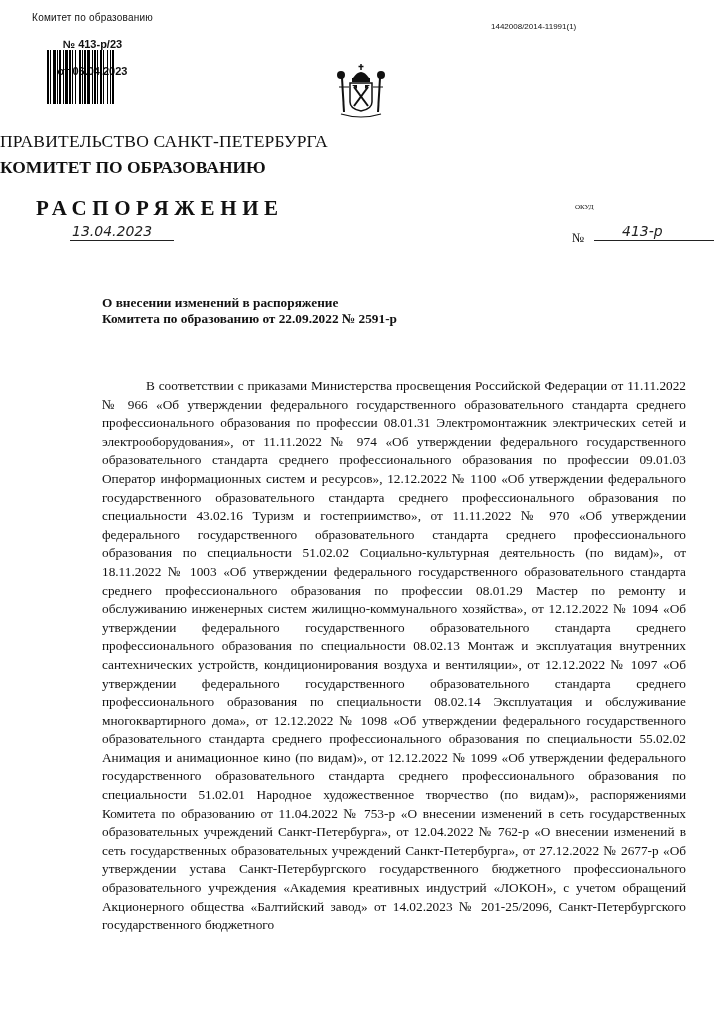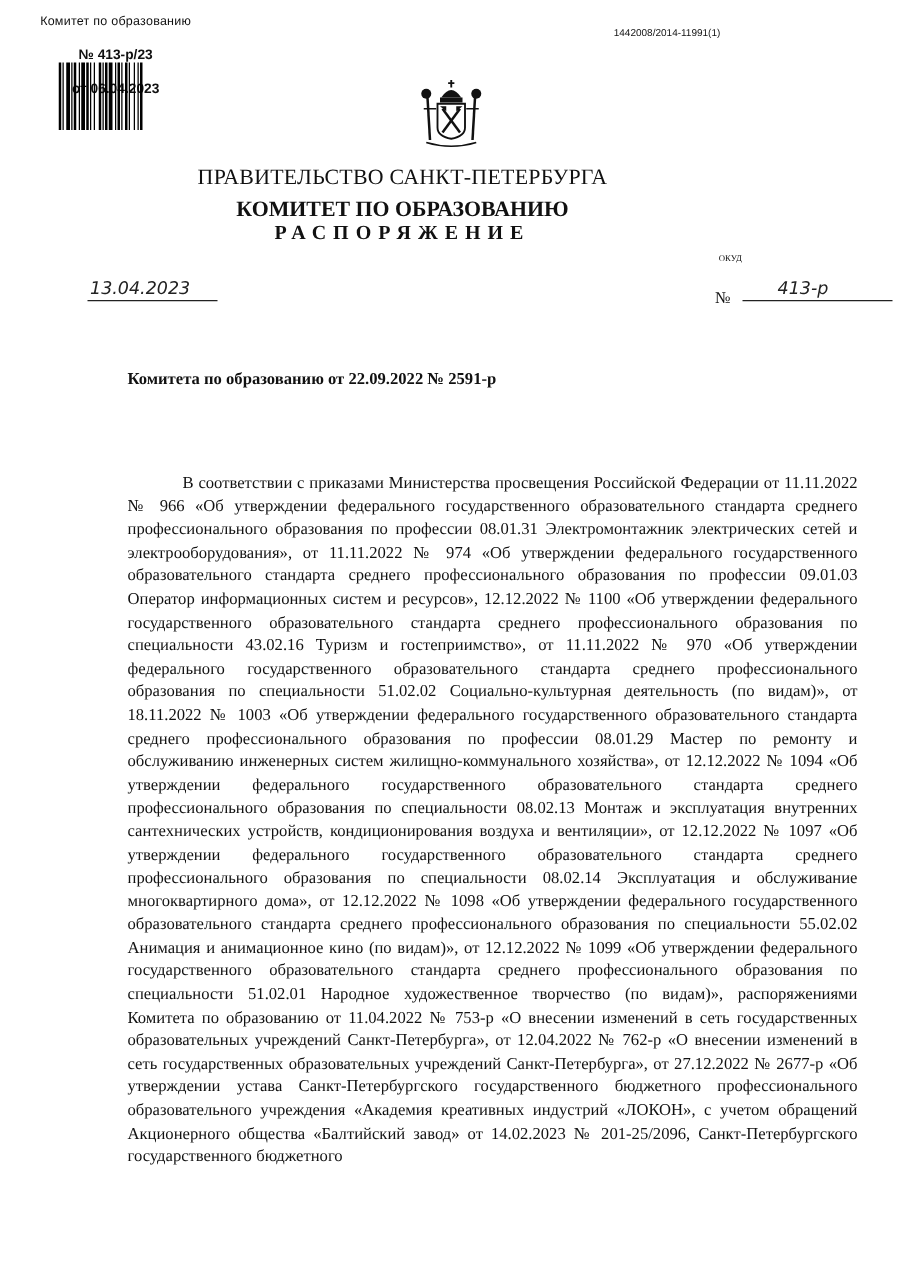--- a/index.html
+++ b/index.html
@@ -4,24 +4,24 @@
 <style>
   html, body { margin:0; padding:0; background:#ffffff; }
   body { width:725px; height:1024px; position:relative; overflow:hidden; color:#111; font-family:"Liberation Serif", "DejaVu Serif", serif; }
   .stamp { position:absolute; left:20px; top:12px; width:145px; text-align:center; font-family:"Liberation Sans","DejaVu Sans",sans-serif; font-size:10.5px; line-height:11px; color:#111; }
   .stamp .l1 { font-size:10px; letter-spacing:0.2px; }
   .stamp .l2, .stamp .l3 { font-weight:bold; font-size:11px;margin-top:16px; }
   .barcode { position:absolute; left:47px; top:50px; width:92px; height:54px; display:flex; align-items:stretch; }
   .barcode span { display:block; background:#000; height:100%; }
   .docid { position:absolute; left:491px; top:22px; font-family:"Liberation Sans","DejaVu Sans",sans-serif; font-size:8px; color:#111; }
   .emblem { position:absolute; left:333px; top:62px; width:56px; height:56px; }
-  .gov { position:absolute; left:0; width:644px; text-align:center; }
+  .gov { position:absolute; left:0; width:644px; }
   .gov1 { top:131px; font-size:17.5px; letter-spacing:0.2px; }
   .gov2 { top:157px; font-size:17.5px; font-weight:bold; }
-  .gov3 { top:178px; font-size:16px; font-weight:bold; letter-spacing:5.6px; }
+  .gov3 { top:196px; font-size:21px; font-weight:bold; letter-spacing:5.6px;padding-left:36px; }
   .okud { position:absolute; left:575px; top:203px; font-size:7px; }
   .hdate { position:absolute; left:70px; top:222px; width:102px; border-bottom:1px solid #222; font-family:"DejaVu Sans",sans-serif; font-style:italic; font-size:14px; color:#222; padding-left:2px; line-height:18px; }
   .numlbl { position:absolute; left:572px; top:230px; font-size:13px; }
   .hnum { position:absolute; left:594px; top:222px; width:120px; border-bottom:1px solid #222; font-family:"DejaVu Sans",sans-serif; font-style:italic; font-size:14px; color:#222; padding-left:28px; line-height:18px; box-sizing:border-box; }
   .subject { position:absolute; left:102px; top:295px; font-weight:bold; font-size:13.3px; line-height:15.5px; }
   .body-text { position:absolute; left:102px; top:377px; width:584px; font-size:13.3px; line-height:18.6px; text-align:justify; text-indent:44px; word-spacing:0.3px; }
 </style>
 </head>
 <body>
 
@@ -108,16 +108,17 @@
 <div class="gov gov1">ПРАВИТЕЛЬСТВО САНКТ-ПЕТЕРБУРГА</div>
 <div class="gov gov2">КОМИТЕТ ПО ОБРАЗОВАНИЮ</div>
 <div class="gov gov3">РАСПОРЯЖЕНИЕ</div>
 <div class="okud">ОКУД</div>
 
 <div class="hdate">13.04.2023</div>
 <div class="numlbl">№</div>
 <div class="hnum">413-р</div>
 
 <div class="subject">
+  <div>О внесении изменений в распоряжение</div>
   <div>Комитета по образованию от 22.09.2022 № 2591-р</div>
 </div>
 
 <div class="body-text">В  соответствии с приказами Министерства просвещения Российской Федерации от 11.11.2022 №  966 «Об утверждении федерального государственного образовательного стандарта среднего профессионального образования по профессии 08.01.31 Электромонтажник электрических сетей и электрооборудования», от 11.11.2022 № 974 «Об утверждении федерального государственного образовательного стандарта среднего профессионального образования по профессии 09.01.03 Оператор информационных систем и ресурсов», 12.12.2022 № 1100 «Об утверждении федерального государственного образовательного стандарта среднего профессионального образования по специальности 43.02.16 Туризм и гостеприимство», от 11.11.2022 № 970 «Об утверждении федерального государственного образовательного стандарта среднего профессионального образования по специальности 51.02.02 Социально-культурная деятельность (по видам)», от 18.11.2022 № 1003 «Об утверждении федерального государственного образовательного стандарта среднего профессионального образования по профессии 08.01.29 Мастер по ремонту и обслуживанию инженерных систем жилищно-коммунального хозяйства», от 12.12.2022 № 1094 «Об утверждении федерального государственного образовательного стандарта среднего профессионального образования по специальности 08.02.13 Монтаж и эксплуатация внутренних сантехнических устройств, кондиционирования воздуха и вентиляции», от 12.12.2022 № 1097 «Об утверждении федерального государственного образовательного стандарта среднего профессионального образования по специальности 08.02.14 Эксплуатация и обслуживание многоквартирного дома», от  12.12.2022 № 1098 «Об утверждении федерального государственного образовательного стандарта среднего профессионального образования по специальности 55.02.02 Анимация и анимационное кино (по видам)», от 12.12.2022 № 1099 «Об утверждении федерального государственного образовательного стандарта среднего профессионального образования по специальности 51.02.01 Народное художественное творчество (по видам)»,  распоряжениями Комитета по образованию от  11.04.2022 № 753-р «О внесении изменений в сеть государственных образовательных учреждений Санкт-Петербурга», от 12.04.2022 № 762-р «О внесении изменений в сеть государственных образовательных учреждений Санкт-Петербурга», от 27.12.2022 №  2677-р «Об утверждении устава Санкт-Петербургского государственного бюджетного профессионального образовательного учреждения «Академия креативных индустрий «ЛОКОН», с учетом обращений  Акционерного общества  «Балтийский завод» от 14.02.2023 № 201-25/2096, Санкт-Петербургского государственного бюджетного</div>
 
 </body></html>

